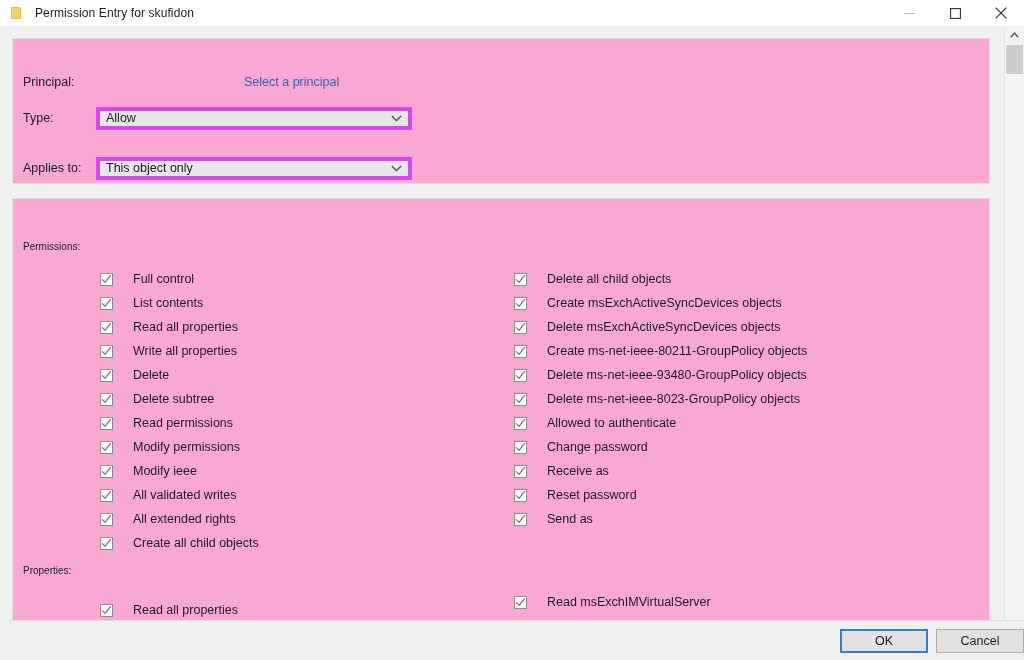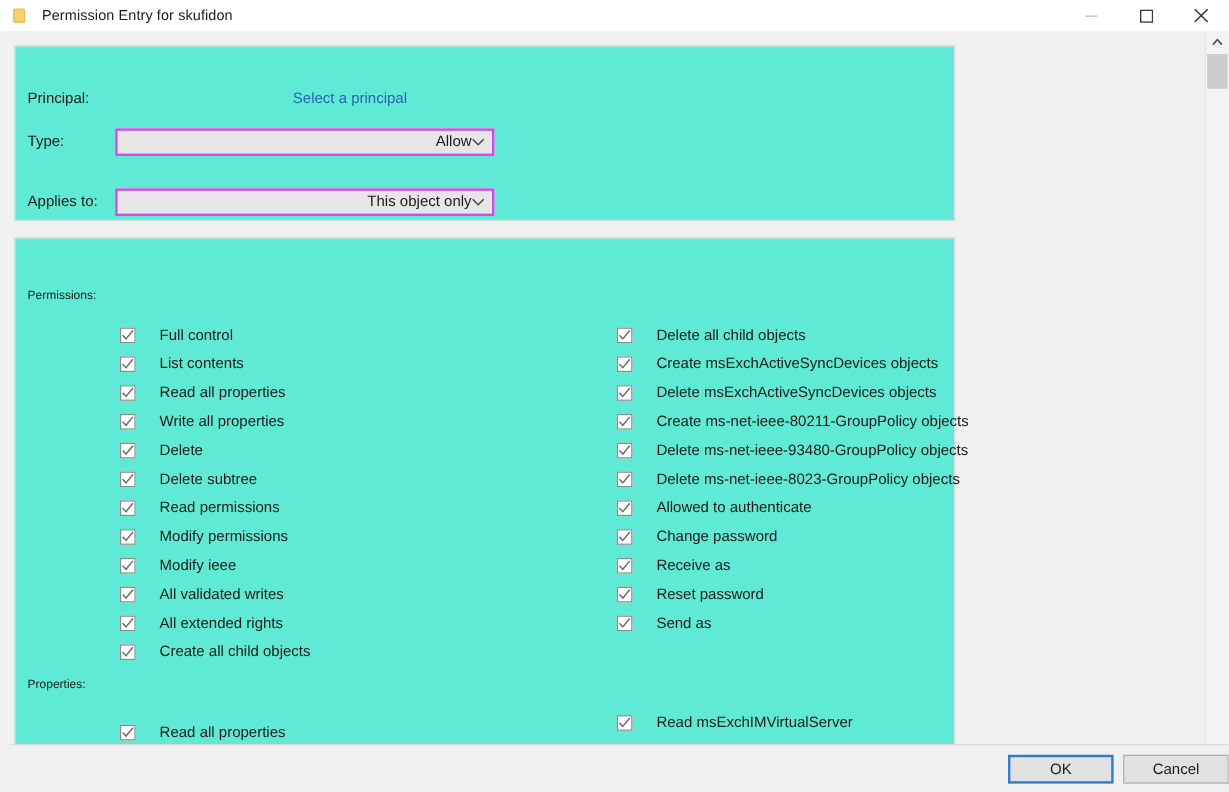--- a/index.html
+++ b/index.html
@@ -12,21 +12,20 @@
     font-family: "Liberation Sans", sans-serif;
     color: #1a1a1a;
   }
 
   #app {
     position: relative;
     width: 1024px;
     height: 660px;
     background: #f0f0f0;
     overflow: hidden;
-    text-align: right;
   }
 
   
   .titlebar {
     position: absolute;
     left: 0; top: 0;
     width: 1024px; height: 26px;
     background: #ffffff;
     display: flex;
     align-items: center;
@@ -98,22 +97,22 @@
     position: absolute;
     left: 0; top: 26px;
     width: 1004px; height: 594px;
     background: #f0f0f0;
     overflow: hidden;
   }
 
   .panel {
     position: absolute;
     left: 12px;
-    width: 784px;
-    background: #5eead4;
+    width: 978px;
+    background: #f9a8d4;
     border: 1px solid #dedede;
     padding-left: 32px;
   }
   .panel-top { top: 12px; height: 146px; }
   .panel-main { top: 172px; height: 430px; }
 
   
   .field-row {
     position: absolute;
     left: 0;
@@ -135,21 +134,21 @@
     color: #2a64b4;
     white-space: nowrap;
     cursor: pointer;
   }
   .combo {
     position: absolute;
     left: 83px;
     width: 316px;
     height: 23px;
     background: #e6e6e6;
-    border: 2px solid #d946ef;
+    border: 4px solid #d946ef;
     display: flex;
     align-items: center;
     padding: 0 6px;
     font-size: 12.5px;
     color: #1b1b1b;
     cursor: pointer;
   }
   .combo .combo-value { flex: 1 1 auto; white-space: nowrap; }
   .combo .chev {
     flex: 0 0 auto;

